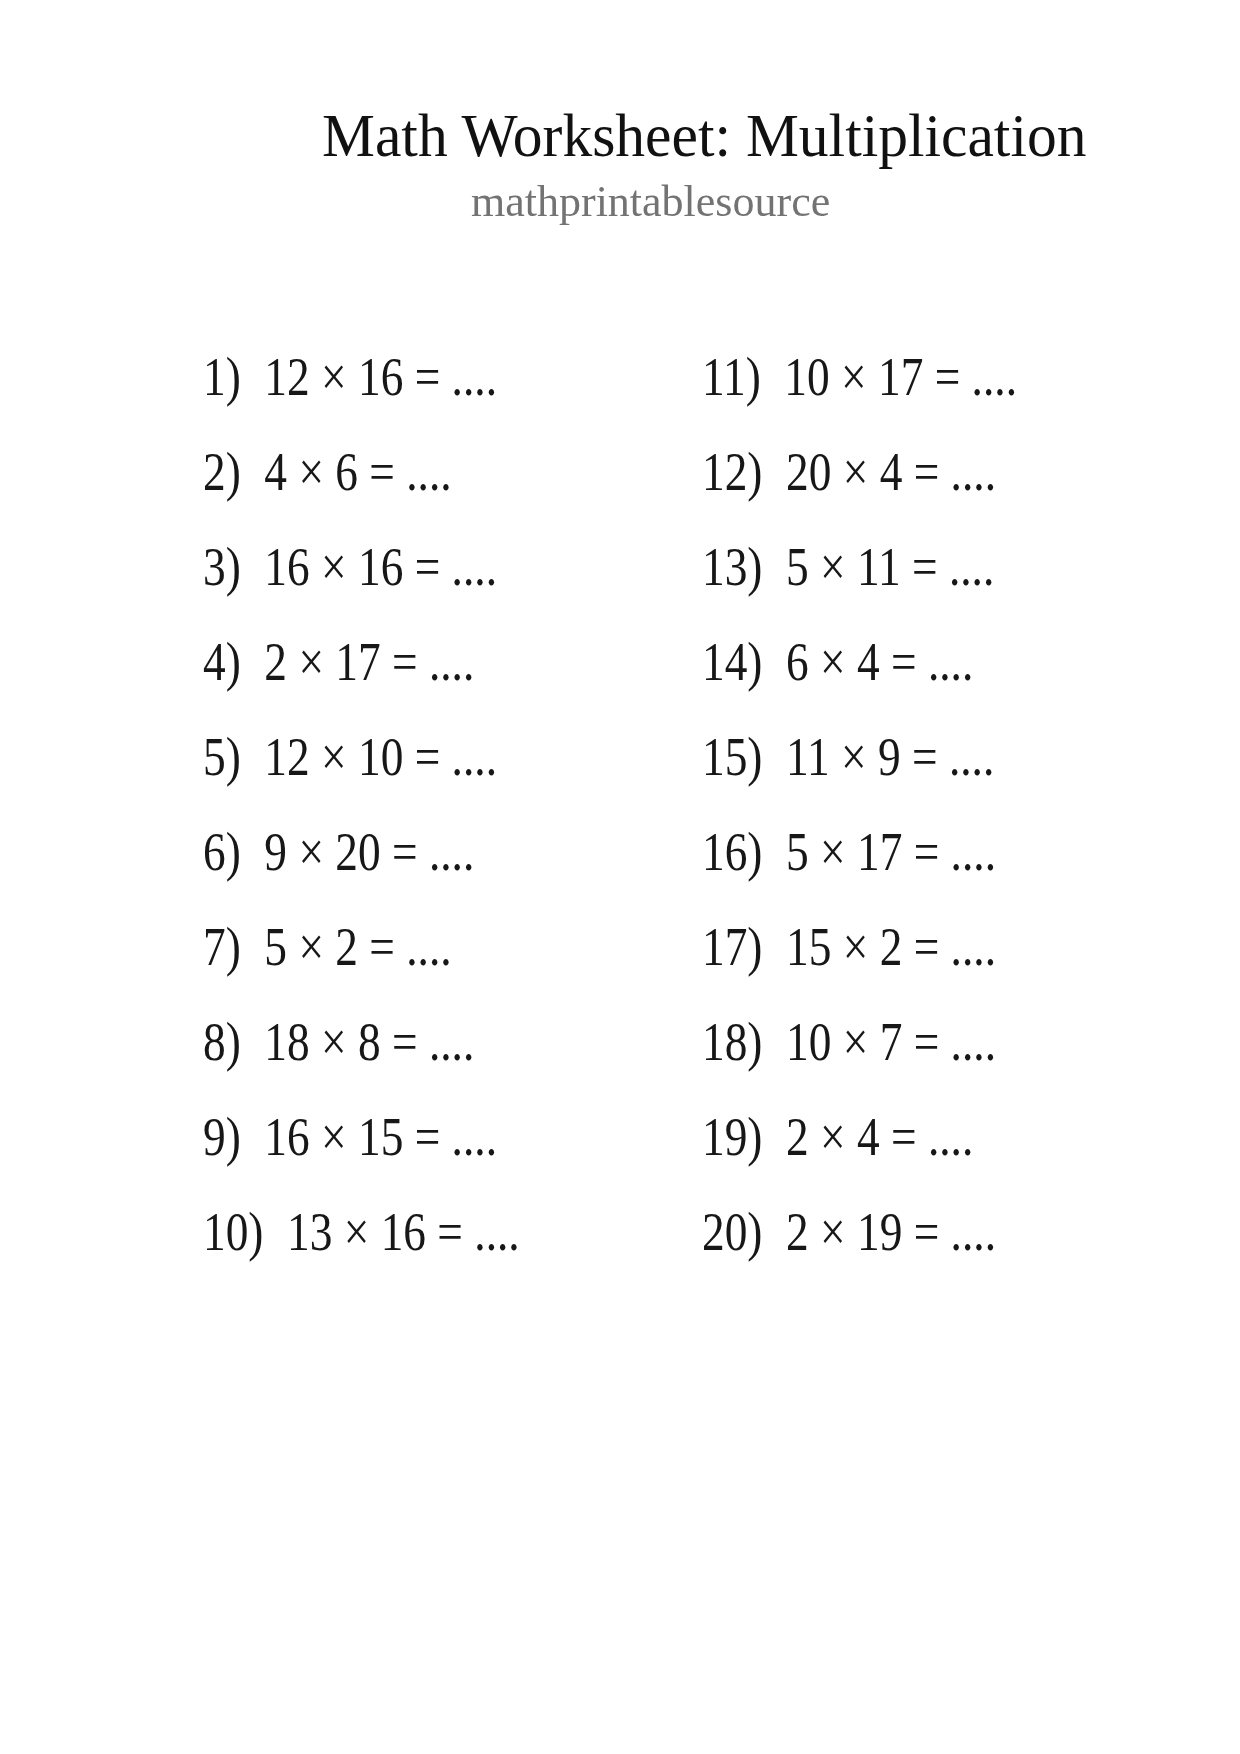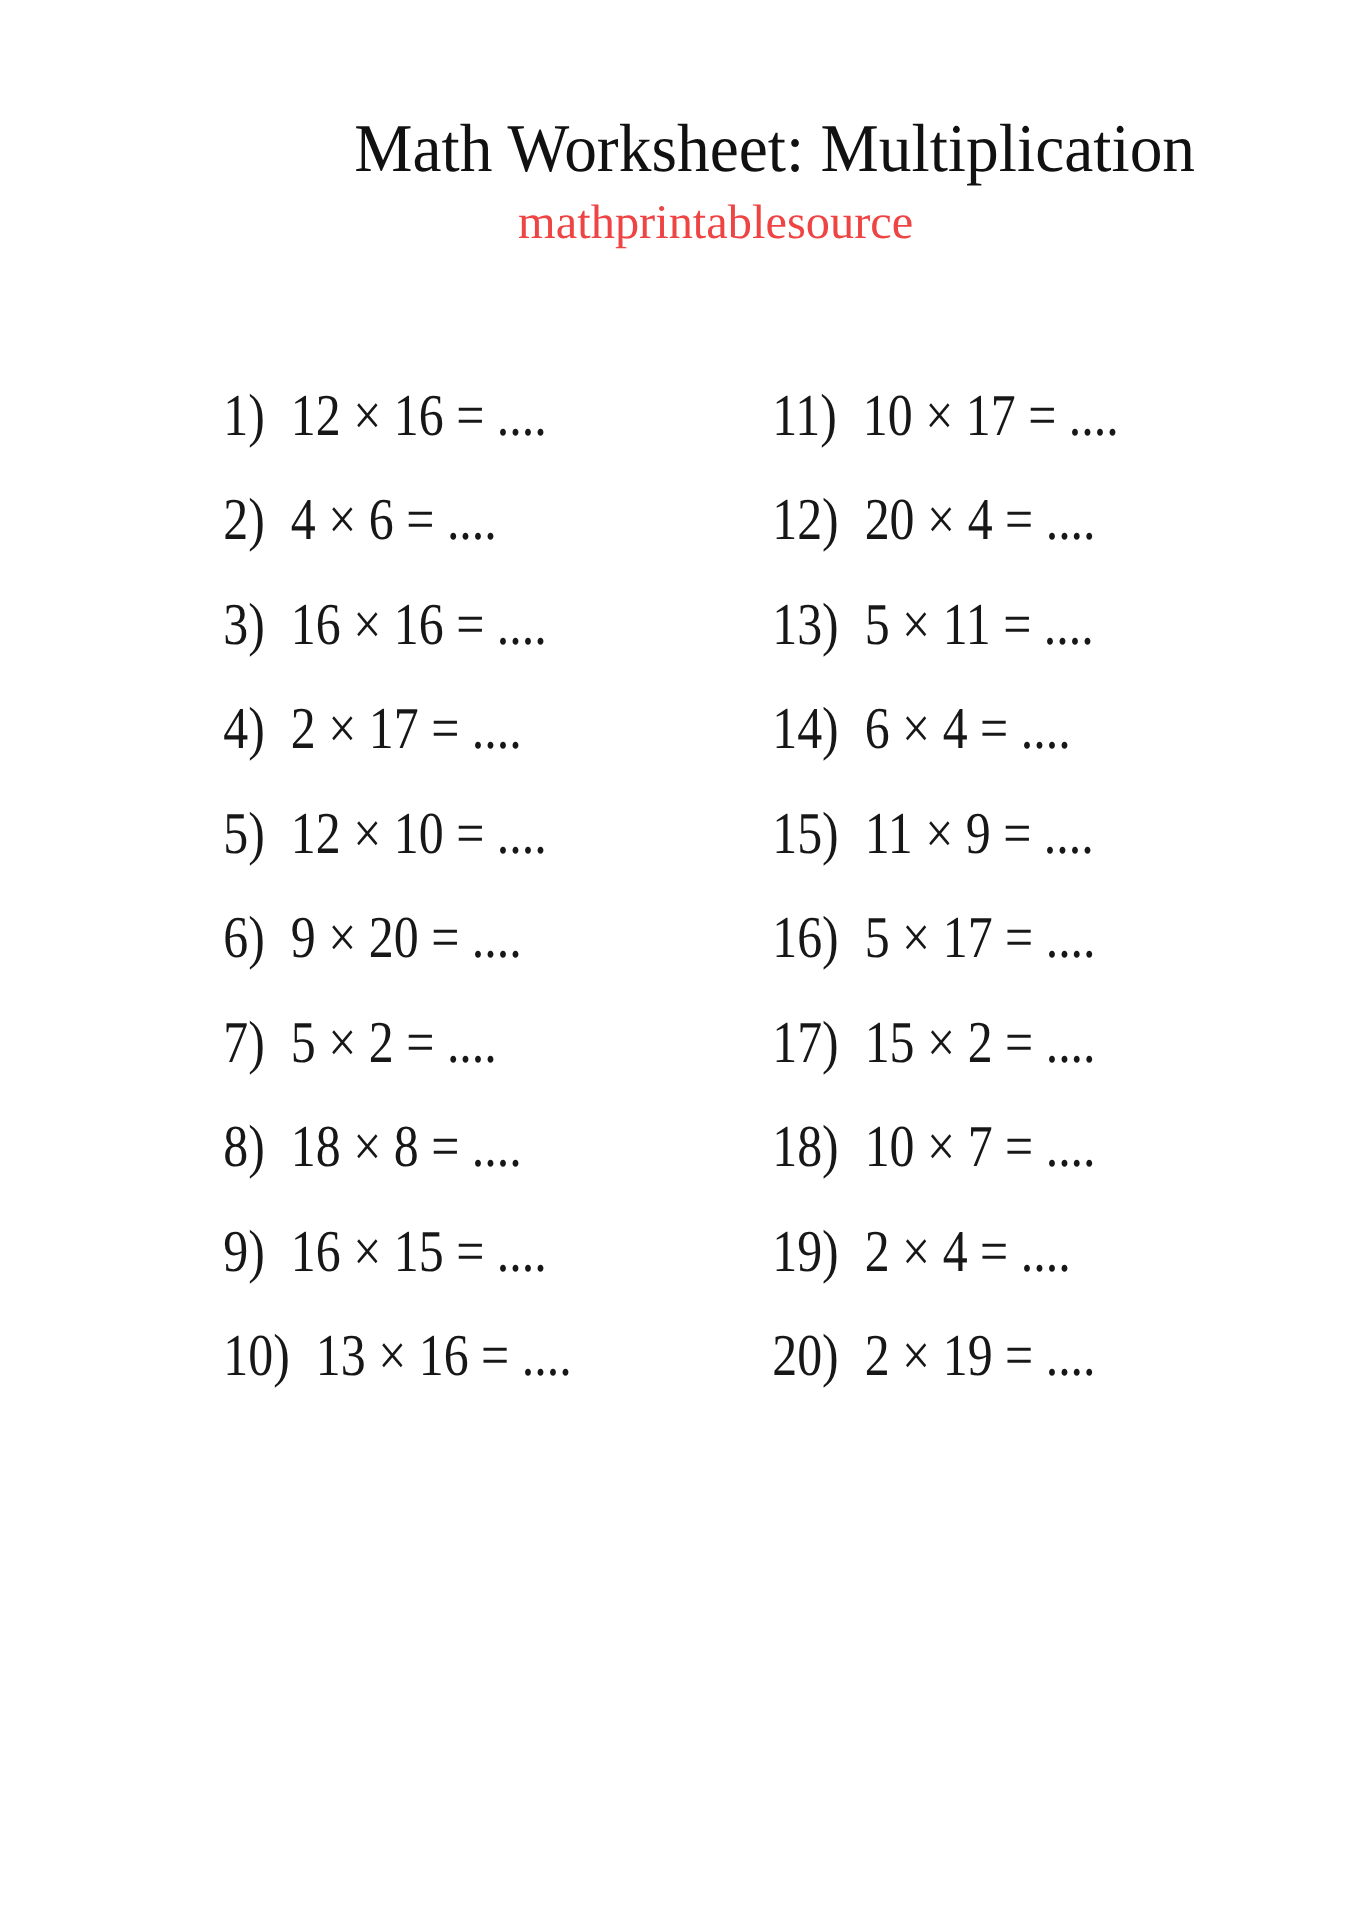--- a/index.html
+++ b/index.html
@@ -25,21 +25,21 @@
     white-space: pre;
     transform: scaleX(0.96);
     transform-origin: left top;
   }
   .subtitle {
     position: absolute;
     left: 471px;
     top: 180px;
     font-size: 44px;
     line-height: 1;
-    color: #ef4444;
+    color: #737373;
     white-space: pre;
   }
   .problem {
     position: absolute;
     font-size: 54px;
     line-height: 1;
     color: #171717;
     white-space: pre;
     transform: scaleX(0.84);
     transform-origin: left top;

